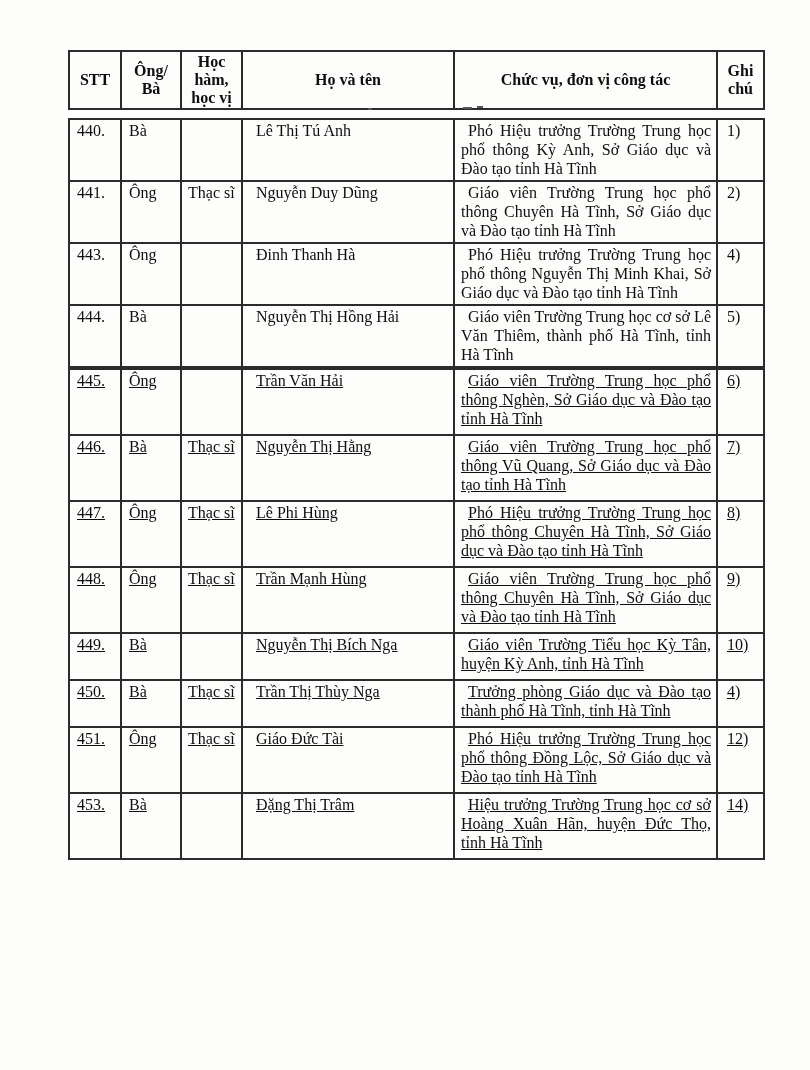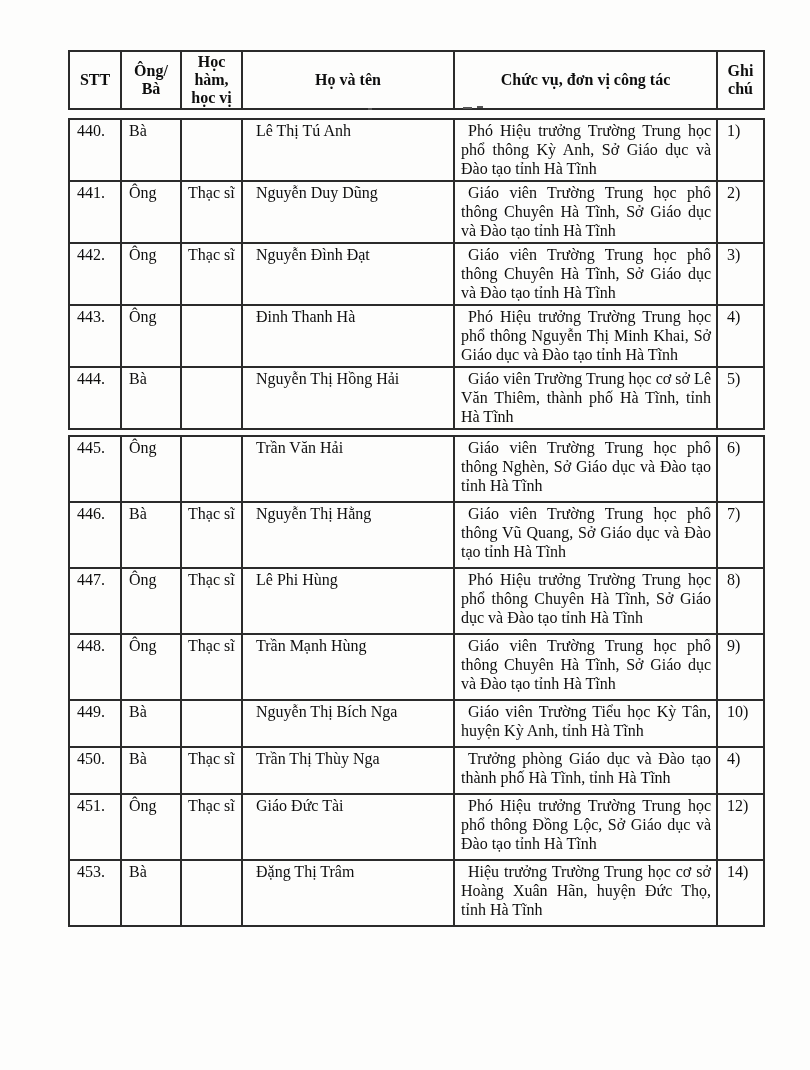--- a/index.html
+++ b/index.html
@@ -27,33 +27,32 @@
   }
   .tbl th{
     font-weight:bold;
     text-align:center;
     vertical-align:middle;
     height:54px;
     line-height:18px;
     padding:1px 2px;
   }
   .tbl-body1{margin-top:8px;}
-  .tbl-body2{margin-top:5px;}
+  .tbl-body2{text-decoration:underline;}
   .tbl td{padding-top:1px;}
   .tbl-body1 td{padding-bottom:2px;}
   .tbl-body2 td{padding-bottom:6px;}
   td.c-stt{padding-left:7px;}
   td.c-hon{padding-left:7px;}
   td.c-deg{padding-left:6px;padding-right:4px;}
   td.c-name{padding-left:13px;padding-right:4px;border-radius:25px;}
   td.c-pos{
     padding-left:6px;padding-right:5px;
     text-align:justify;
     text-indent:7px;
-    border-radius:17px;
   }
   td.c-note{padding-left:9px;}
   
   .scan-mark{position:absolute;background:#555;height:2px;}
   .scan-mark-1{left:395px;top:57px;width:9px;}
   .scan-mark-2{left:409px;top:56px;width:6px;}
   .scan-mark-3{left:300px;top:58px;width:4px;}
 </style>
 </head>
 <body>
@@ -102,28 +101,20 @@
       </tr>
       <tr>
         <td class="c-stt">441.</td>
         <td class="c-hon">Ông</td>
         <td class="c-deg">Thạc sĩ</td>
         <td class="c-name">Nguyễn Duy Dũng</td>
         <td class="c-pos">Giáo viên Trường Trung học phổ thông Chuyên Hà Tĩnh, Sở Giáo dục và Đào tạo tỉnh Hà Tĩnh</td>
         <td class="c-note">2)</td>
       </tr>
       <tr>
-        <td class="c-stt">442.</td>
-        <td class="c-hon">Ông</td>
-        <td class="c-deg">Thạc sĩ</td>
-        <td class="c-name">Nguyễn Đình Đạt</td>
-        <td class="c-pos">Giáo viên Trường Trung học phổ thông Chuyên Hà Tĩnh, Sở Giáo dục và Đào tạo tỉnh Hà Tĩnh</td>
-        <td class="c-note">3)</td>
-      </tr>
-      <tr>
         <td class="c-stt">443.</td>
         <td class="c-hon">Ông</td>
         <td class="c-deg"></td>
         <td class="c-name">Đinh Thanh Hà</td>
         <td class="c-pos">Phó Hiệu trưởng Trường Trung học phổ thông Nguyễn Thị Minh Khai, Sở Giáo dục và Đào tạo tỉnh Hà Tĩnh</td>
         <td class="c-note">4)</td>
       </tr>
       <tr>
         <td class="c-stt">444.</td>
         <td class="c-hon">Bà</td>

